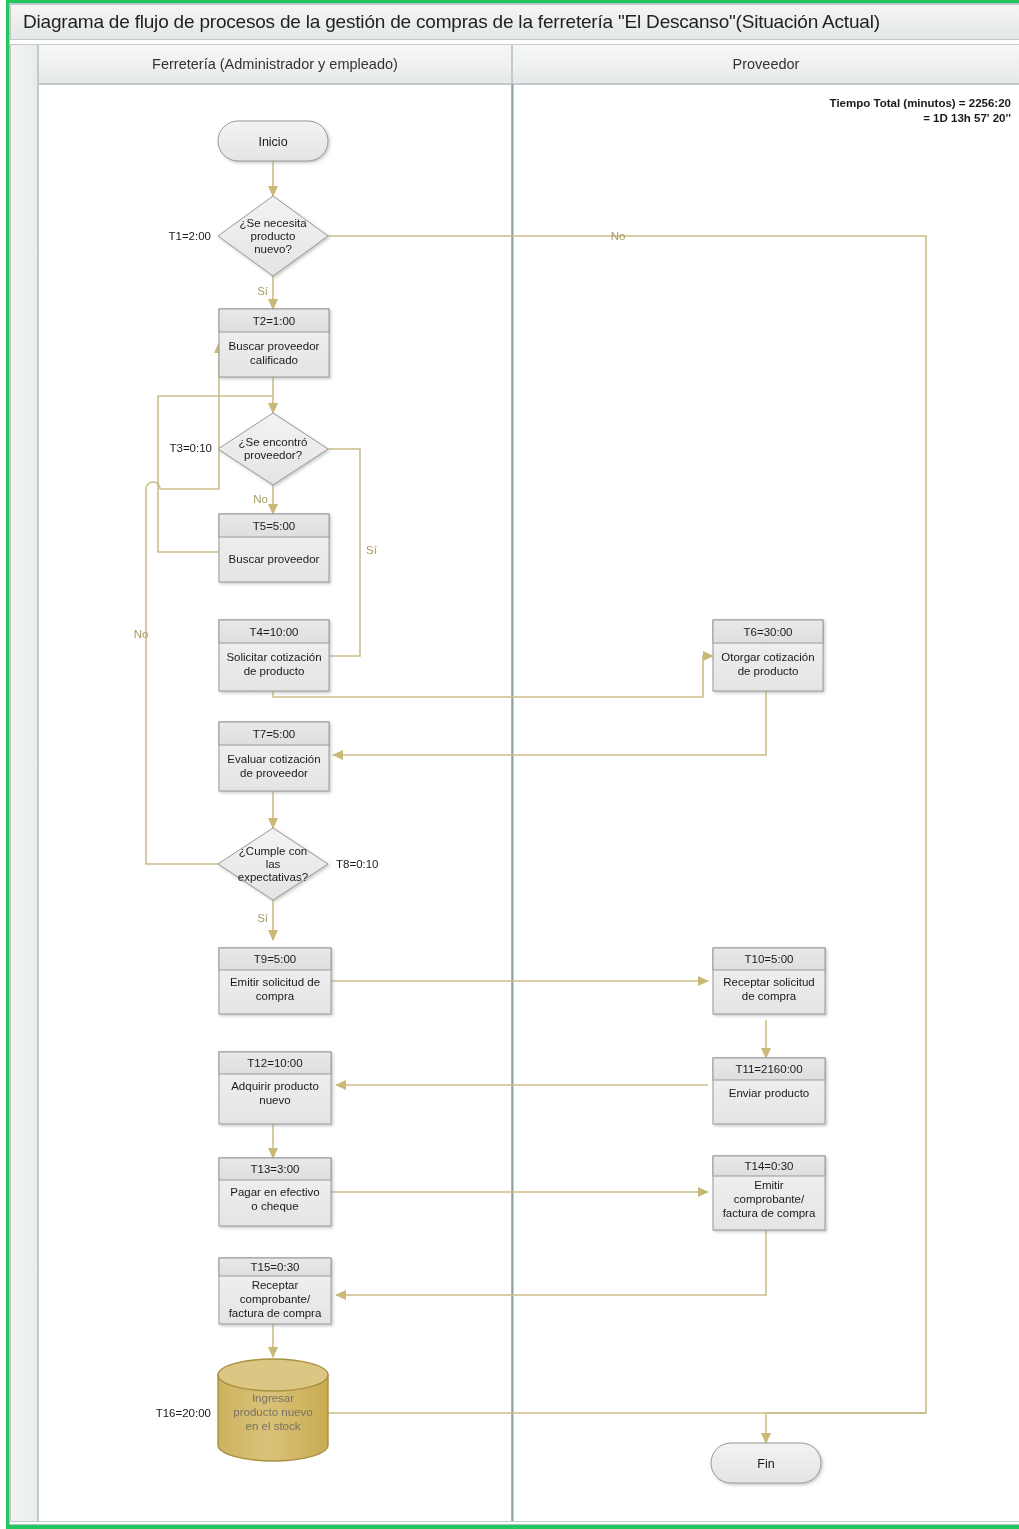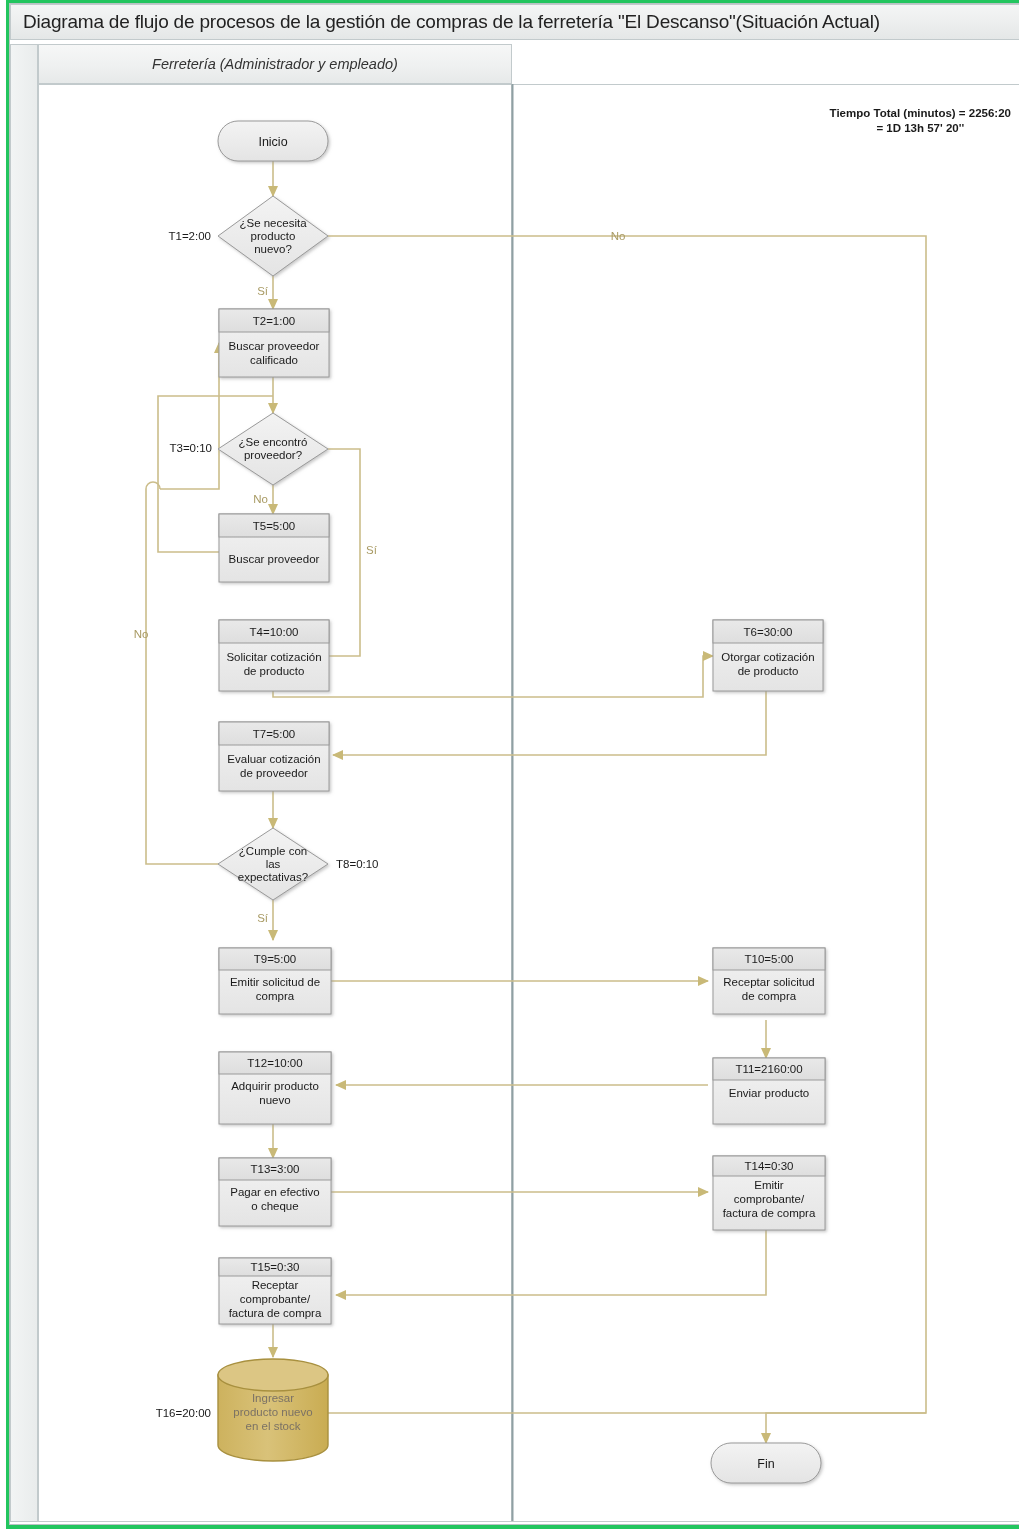--- a/index.html
+++ b/index.html
@@ -16,54 +16,57 @@
        border:1px solid #c2cacc;box-sizing:border-box;
        display:flex;align-items:center;padding-left:12px;}
   .title-bar .t{font-size:19px;color:#222;letter-spacing:-0.2px;white-space:nowrap;}
 
   
   .lane-head{position:absolute;top:44px;height:40px;
        background:linear-gradient(to bottom,#f6f7f7 0%,#eef0f0 60%,#e6e9e9 100%);
        border:1px solid #c2cacc;box-sizing:border-box;
        display:flex;align-items:center;justify-content:center;}
   .lane-head .t{font-size:14.5px;color:#333;}
-  #laneHeadL{left:32px;width:474px;font-style:italic;}
+  #laneHeadL{left:32px;width:474px;}
   #laneHeadR{left:506px;width:508px;}
 
   
   .lane-strip{position:absolute;left:4px;top:44px;width:28px;height:1478px;
        background:linear-gradient(to right,#f2f4f4 0%,#e9ecec 100%);
        border:1px solid #c2cacc;box-sizing:border-box;}
   .lane-body{position:absolute;top:84px;height:1438px;border:1px solid #c2cacc;
        box-sizing:border-box;background:#fff;}
   #laneBodyL{left:32px;width:474px;}
   #laneBodyR{left:506px;width:508px;}
 
   
-  .total-note{position:absolute;right:14px;top:106px;text-align:center;
+  .total-note{position:absolute;right:14px;top:96px;text-align:right;
        font-size:11.5px;font-weight:bold;color:#1a1a1a;line-height:15px;}
 
   svg{position:absolute;left:0;top:0;}
   .flowtxt{font-family:"Liberation Sans","DejaVu Sans",sans-serif;}
 </style>
 </head>
 <body>
 
 <div id="page">
 
   <div class="frame"></div>
 
   <div class="title-bar">
     <span class="t">Diagrama de flujo de procesos de la gestión de compras de la ferretería "El Descanso"(Situación Actual)</span>
   </div>
 
   <div class="lane-strip"></div>
 
   <div class="lane-head" id="laneHeadL">
     <span class="t">Ferretería (Administrador y empleado)</span>
+  </div>
+  <div class="lane-head" id="laneHeadR">
+    <span class="t">Proveedor</span>
   </div>
 
   <div class="lane-body" id="laneBodyL"></div>
   <div class="lane-body" id="laneBodyR"></div>
 
   <div class="total-note">
     <div>Tiempo Total (minutos) = 2256:20</div>
     <div>= 1D 13h 57' 20''</div>
   </div>
 

